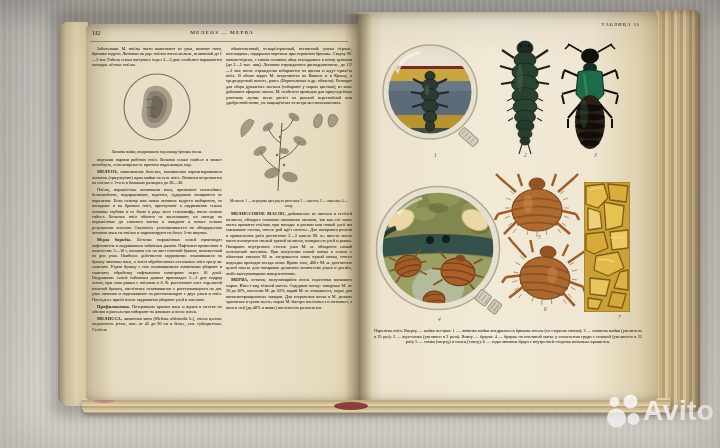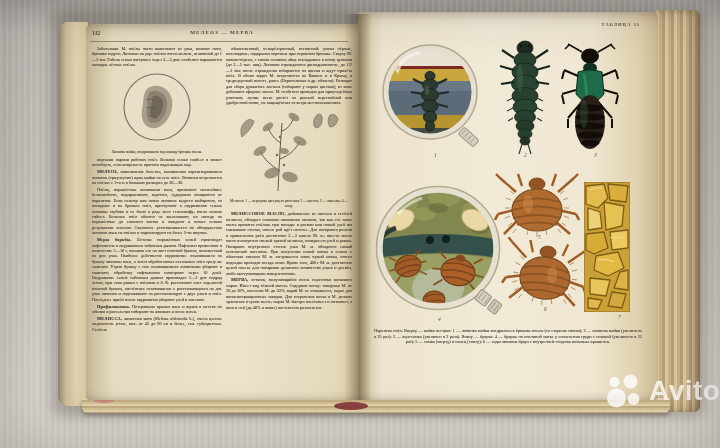--- a/index.html
+++ b/index.html
@@ -49,21 +49,21 @@
   .fig-inline{margin:2px auto;text-align:center;}
   .fig-cap{font-size:3.6px;line-height:1.2;text-align:center;color:#564f42;margin:1px 4px 3px;
     text-shadow:0 0 .4px rgba(78,72,60,.6);}
   
   .plate-label{position:absolute;right:18px;top:10px;font-size:4.6px;letter-spacing:1px;color:#5a5246;font-weight:700;}
   .fig{position:absolute;}
   .fig-num{position:absolute;font-size:5.5px;font-style:italic;color:#5a5248;}
   .plate-caption{position:absolute;left:16px;top:316px;width:268px;font-size:4.35px;line-height:1.3;
     color:#4e483c;text-align:justify;text-align-last:center;text-shadow:0 0 .4px rgba(78,72,60,.6);}
   
-  .watermark{position:absolute;left:606px;top:373px;display:flex;align-items:center;gap:7px;opacity:.8;}
+  .watermark{position:absolute;left:606px;top:393px;display:flex;align-items:center;gap:1px;opacity:.8;}
   .watermark .wm-text{font-family:"Liberation Sans",sans-serif;font-weight:700;font-size:28px;color:#ffffff;letter-spacing:.5px;}
 </style>
 </head>
 <body>
 
 <div class="photo">
   <div class="grain"></div>
   <div class="book-shadow"></div>
   <div class="edge-right"></div>
   <div class="edge-left"></div>

